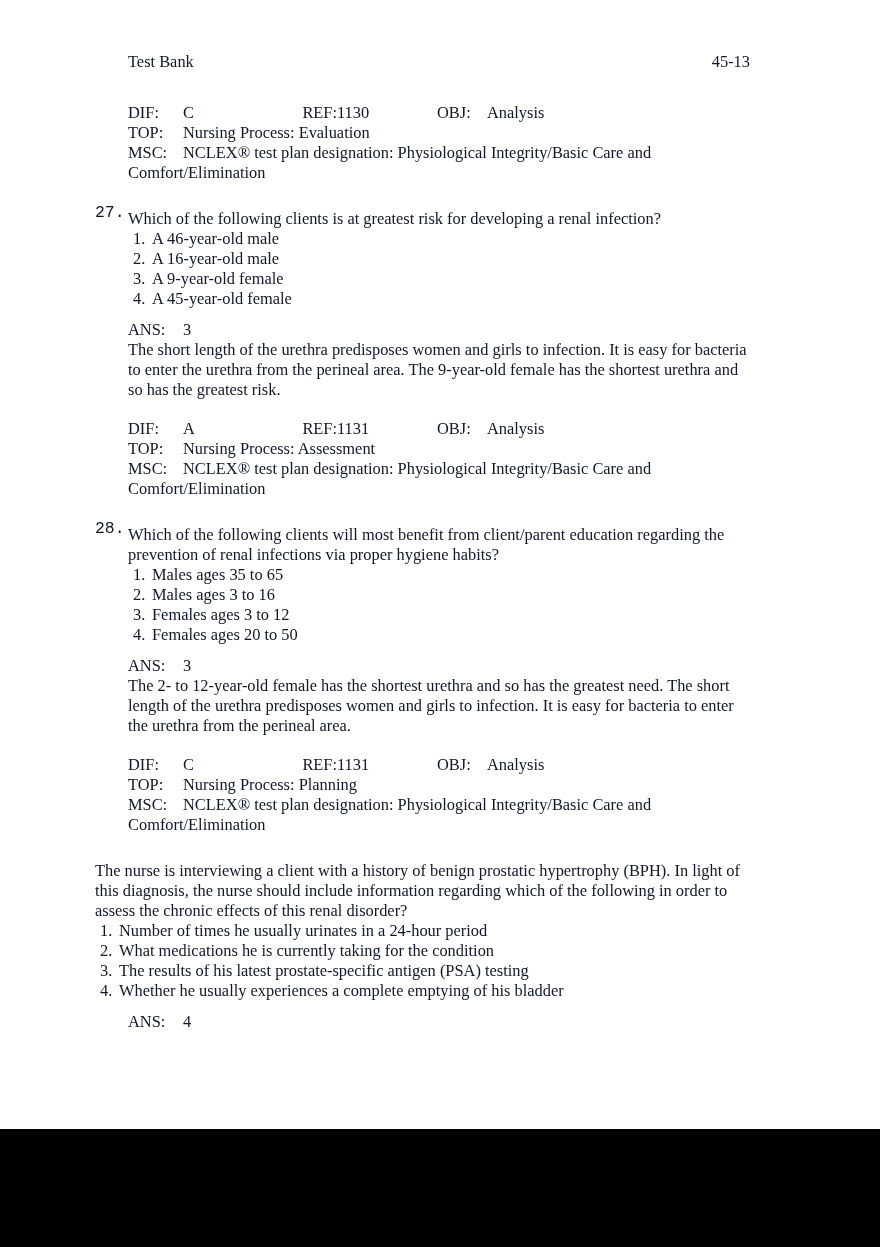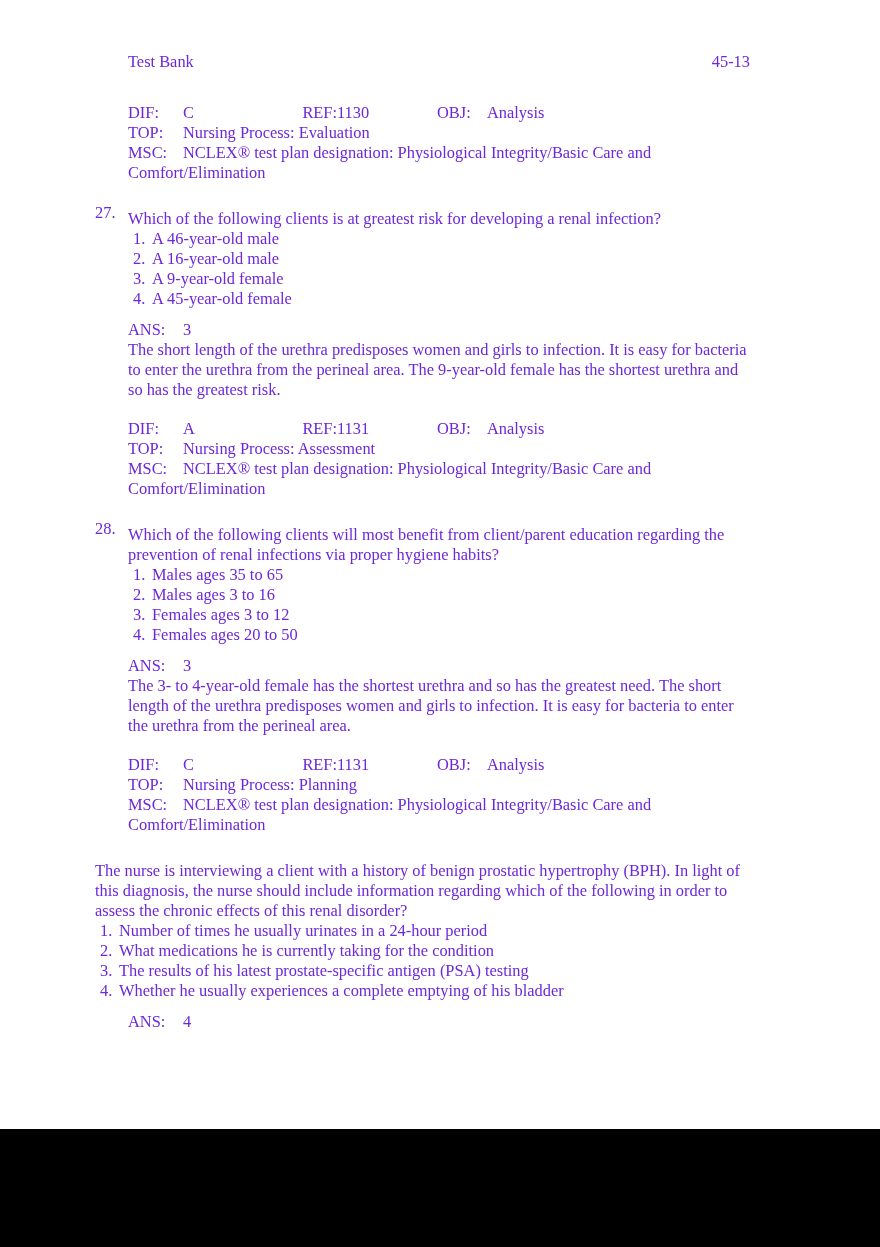--- a/index.html
+++ b/index.html
@@ -8,41 +8,41 @@
     background: #ffffff;
   }
   .screen {
     position: relative;
     width: 880px; height: 1247px;
     background: #ffffff;
     overflow: hidden;
     font-family: "Liberation Serif", "DejaVu Serif", serif;
     font-size: 16.4px;
     line-height: 20px;
-    color: #6d28d9;
+    color: #0f172a;
   }
   .content { padding: 52px 130px 0 95px; }
 
   .header-row {
     display: flex;
     justify-content: space-between;
     margin-left: 33px;
     margin-bottom: 31px;
   }
 
   .meta { margin-left: 33px; margin-bottom: 20px; }
   .lbl { display: inline-block; }
   .lbl-dif, .lbl-top, .lbl-msc, .lbl-ans { width: 55px; }
   .val-dif { display: inline-block; width: 107px; }
   .lbl-ref { width: 47px; text-align: right; }
   .val-ref { display: inline-block; width: 100px; }
   .lbl-obj { width: 50px; }
 
   .question { display: flex; margin-bottom: 11px; }
-  .qnum { flex: 0 0 33px; }
+  .qnum { flex: 0 0 33px; font-family: Liberation Mono, monospace; }
   .qbody { flex: 1; min-width: 0; margin-top: 6px; }
   .option { display: flex; padding-left: 5px; }
   .onum { flex: 0 0 19px; }
 
   .answer { margin-left: 33px; margin-bottom: 19px; }
 
   .black-band {
     position: absolute;
     left: 0; right: 0; bottom: 0;
     height: 118px;
@@ -122,21 +122,21 @@
           <div class="option">
               <span class="onum">4.</span>
               <span>Females ages 20 to 50</span>
             </div>
         </div>
       </div>
     </div>
 
     <div class="answer">
       <div><span class="lbl lbl-ans">ANS:</span><span>3</span></div>
-      <div>The 3- to 4-year-old female has the shortest urethra and so has the greatest need. The short length of the urethra predisposes women and girls to infection. It is easy for bacteria to enter the urethra from the perineal area.</div>
+      <div>The 2- to 12-year-old female has the shortest urethra and so has the greatest need. The short length of the urethra predisposes women and girls to infection. It is easy for bacteria to enter the urethra from the perineal area.</div>
     </div>
 
     <div class="meta">
       <div><span class="lbl lbl-dif">DIF:</span><span class="val-dif">C</span><span class="lbl lbl-ref">REF:</span><span class="val-ref">1131</span><span class="lbl lbl-obj">OBJ:</span><span>Analysis</span></div>
       <div><span class="lbl lbl-top">TOP:</span><span>Nursing Process: Planning</span></div>
       <div><span class="lbl lbl-msc">MSC:</span><span>NCLEX® test plan designation: Physiological Integrity/Basic Care and Comfort/Elimination</span></div>
     </div>
 
     <div class="question">
       <div class="qbody">

